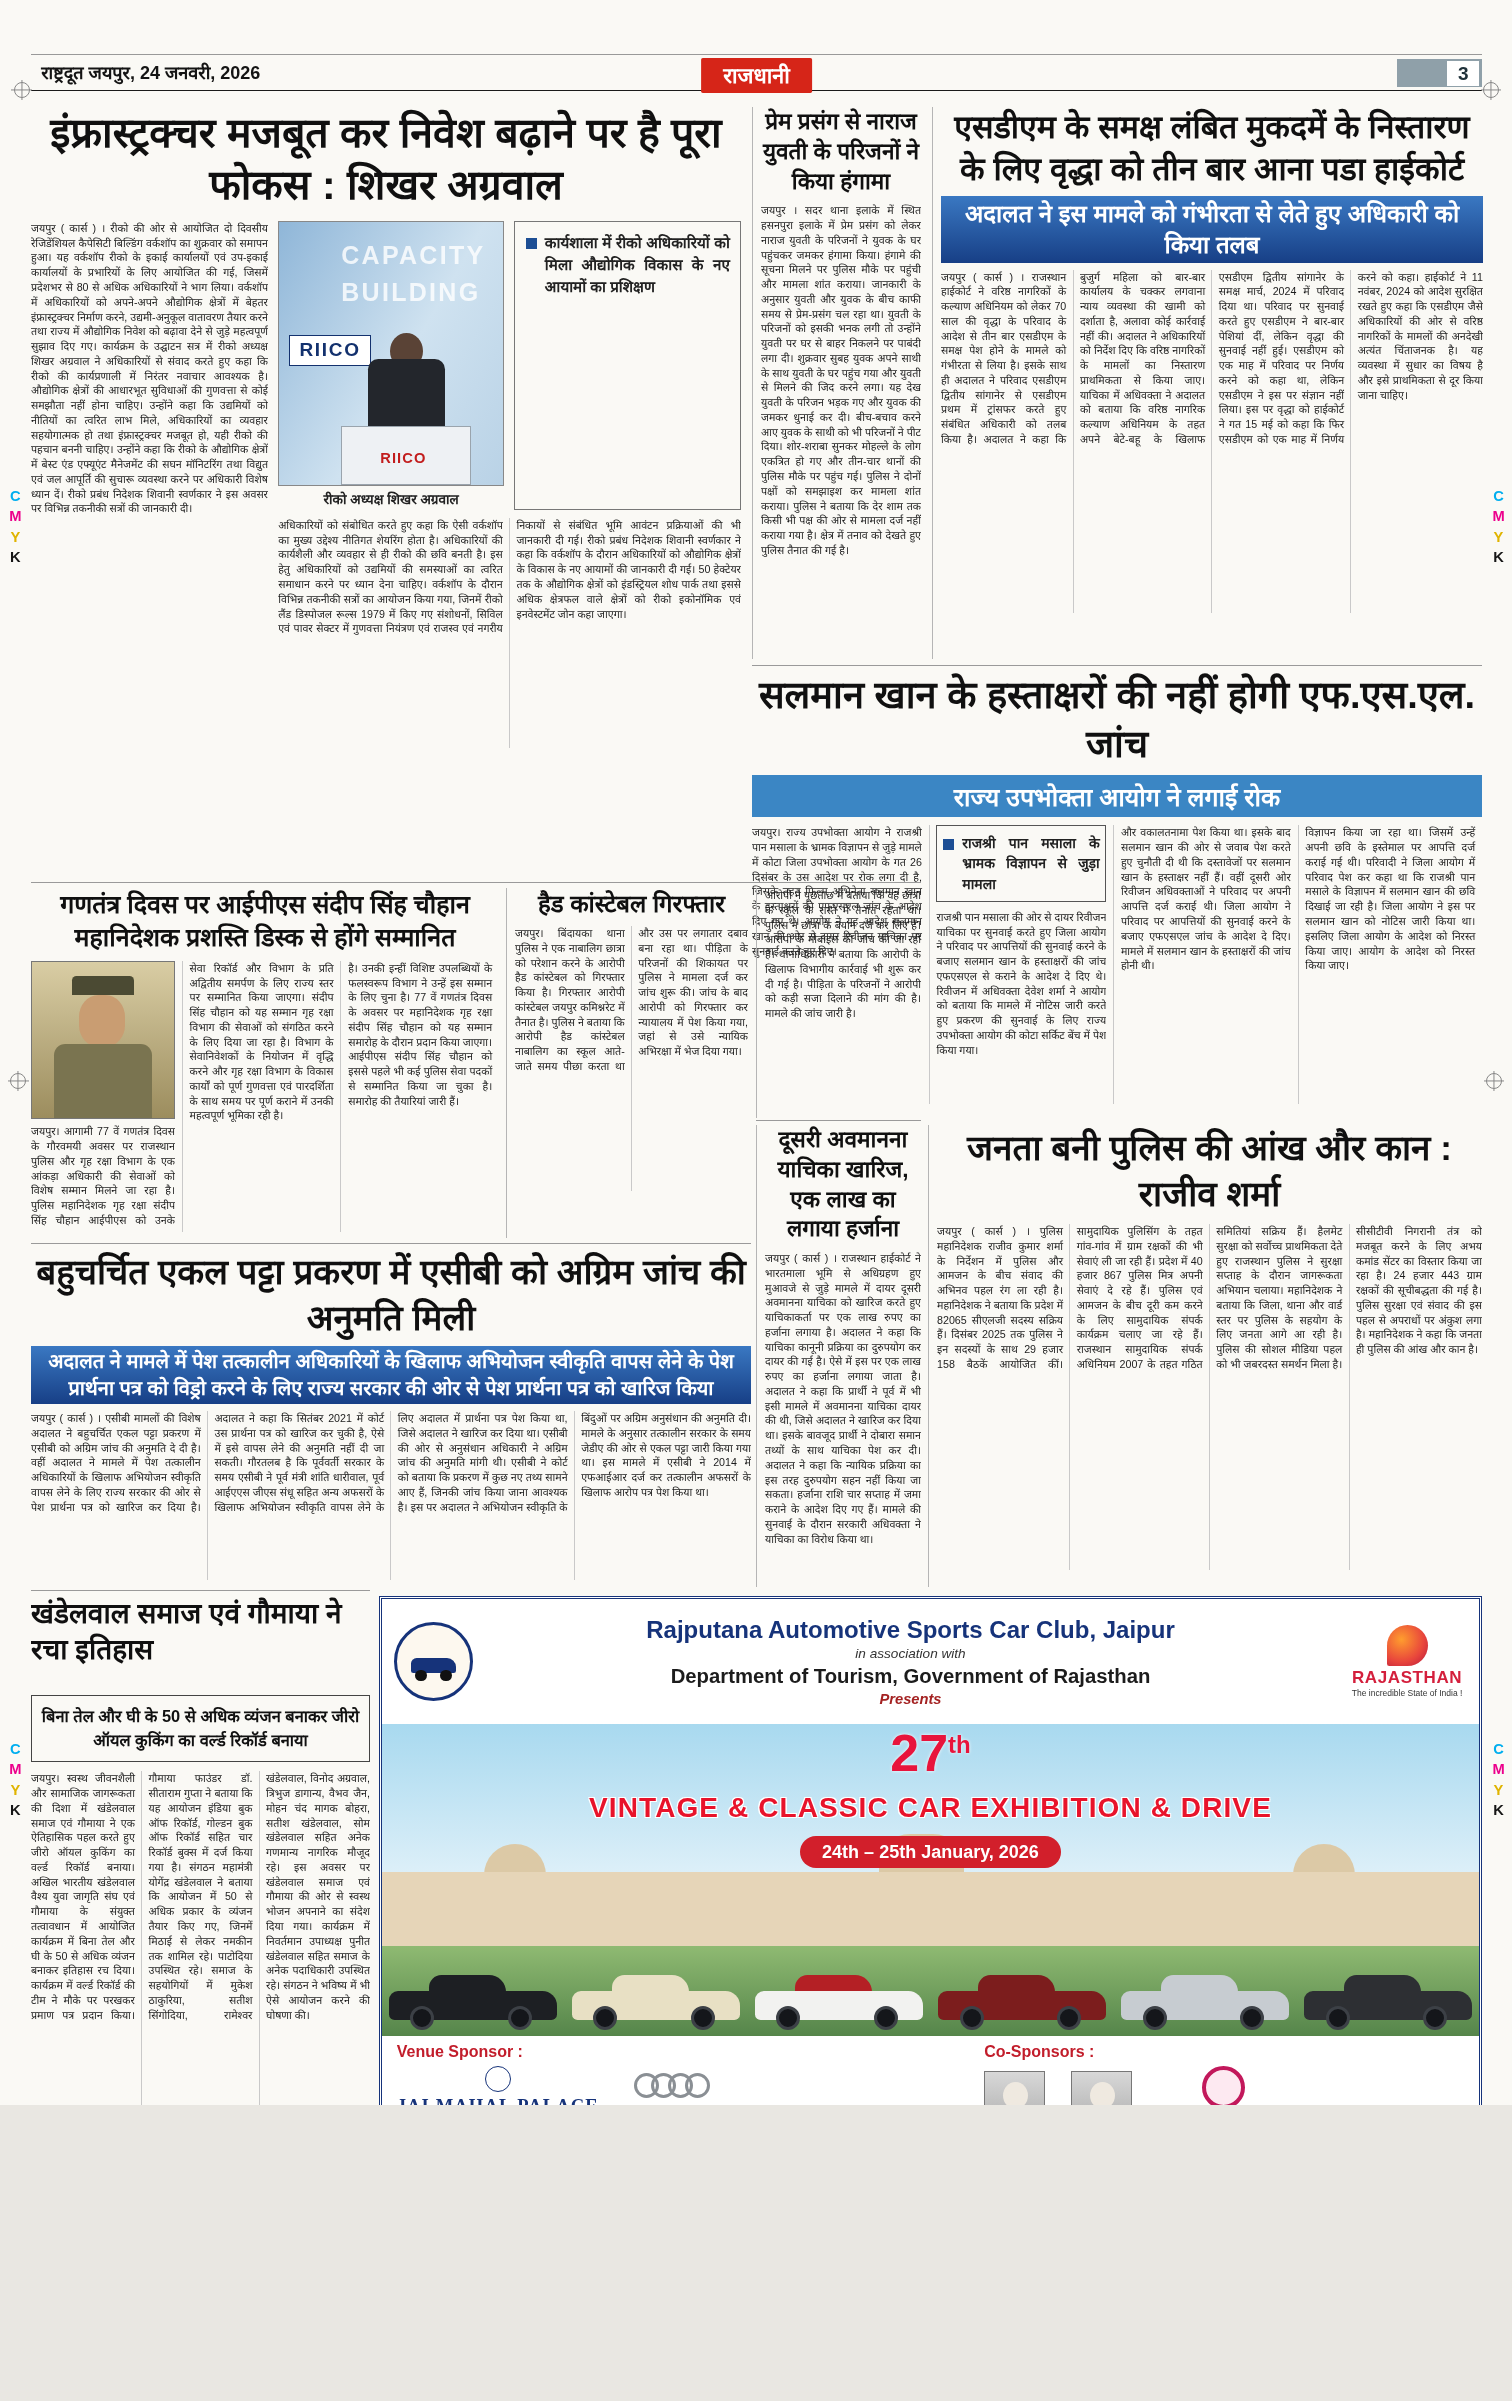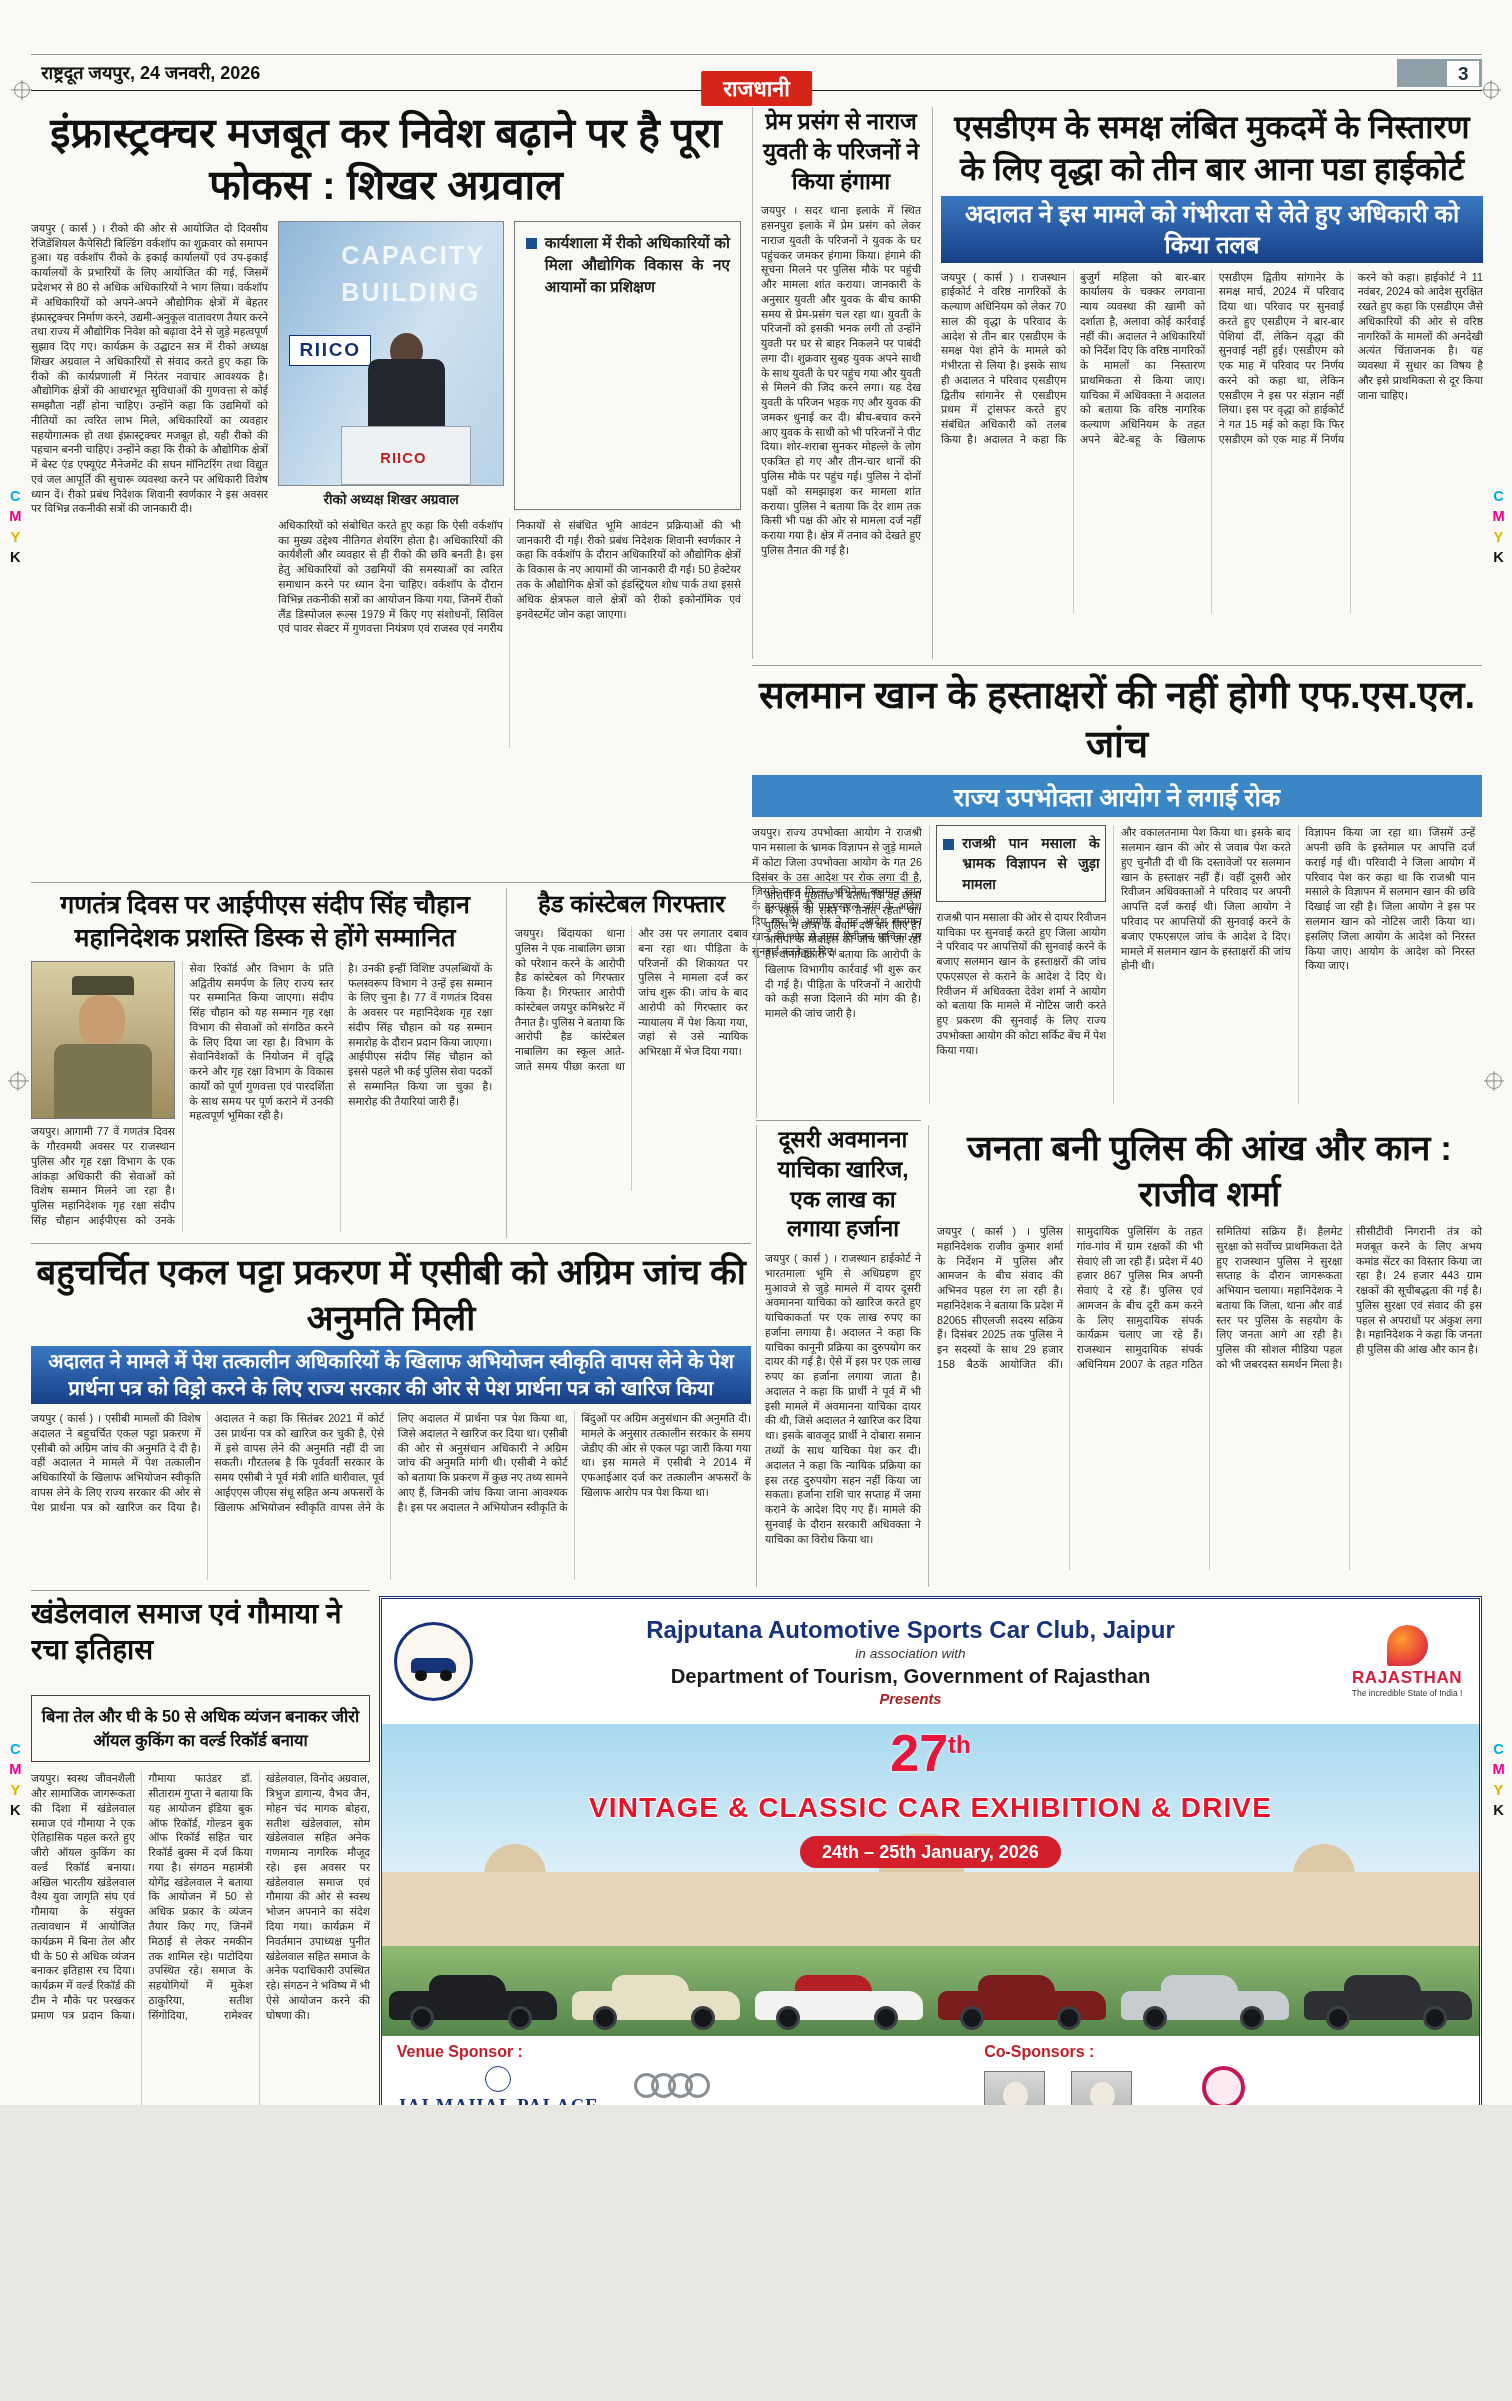--- a/index.html
+++ b/index.html
@@ -5,21 +5,21 @@
   * { margin:0; padding:0; box-sizing:border-box; }
   html,body { background:#e9e7e2; }
   body { font-family:"Liberation Sans","DejaVu Sans",sans-serif; }
   #page { position:relative; width:1512px; height:2105px; background:#faf9f5; overflow:hidden; margin:0 auto; }
 
   
   .masthead { position:absolute; top:54px; left:31px; width:1451px; height:37px;
     border-top:0.6px solid #999; border-bottom:1.7px solid #1a1a1a; }
   .mh-left { position:absolute; left:10.2px; top:0; height:36px; line-height:36px;
     font-size:18px; font-weight:bold; color:#141414; }
-  .mh-section { position:absolute; left:50%; transform:translateX(-50%); top:16px;
+  .mh-section { position:absolute; left:50%; transform:translateX(-50%); top:3px;
     background:#d62518; color:#fff; font-size:21.5px; font-weight:bold; padding:1.7px 22.6px 4px; border-radius:1.7px; }
   .mh-pagebox { position:absolute; right:0; top:4px; width:85px; height:28px; background:#8fa0a9; }
   .mh-pagenum { position:absolute; right:2.8px; top:1.7px; width:32px; height:25px; background:#fff;
     text-align:center; line-height:25px; font-size:19px; font-weight:bold; color:#20323a; }
 
   
   .art { position:absolute; overflow:hidden; }
   .hl { font-weight:bold; color:#101010; text-align:center; }
   .bluebar { background:linear-gradient(180deg,#3b7 cc0,#1d4e94); background:linear-gradient(180deg,#3a78c2,#173f86);
     color:#fff; font-weight:bold; text-align:center; display:flex; align-items:center; justify-content:center; }

